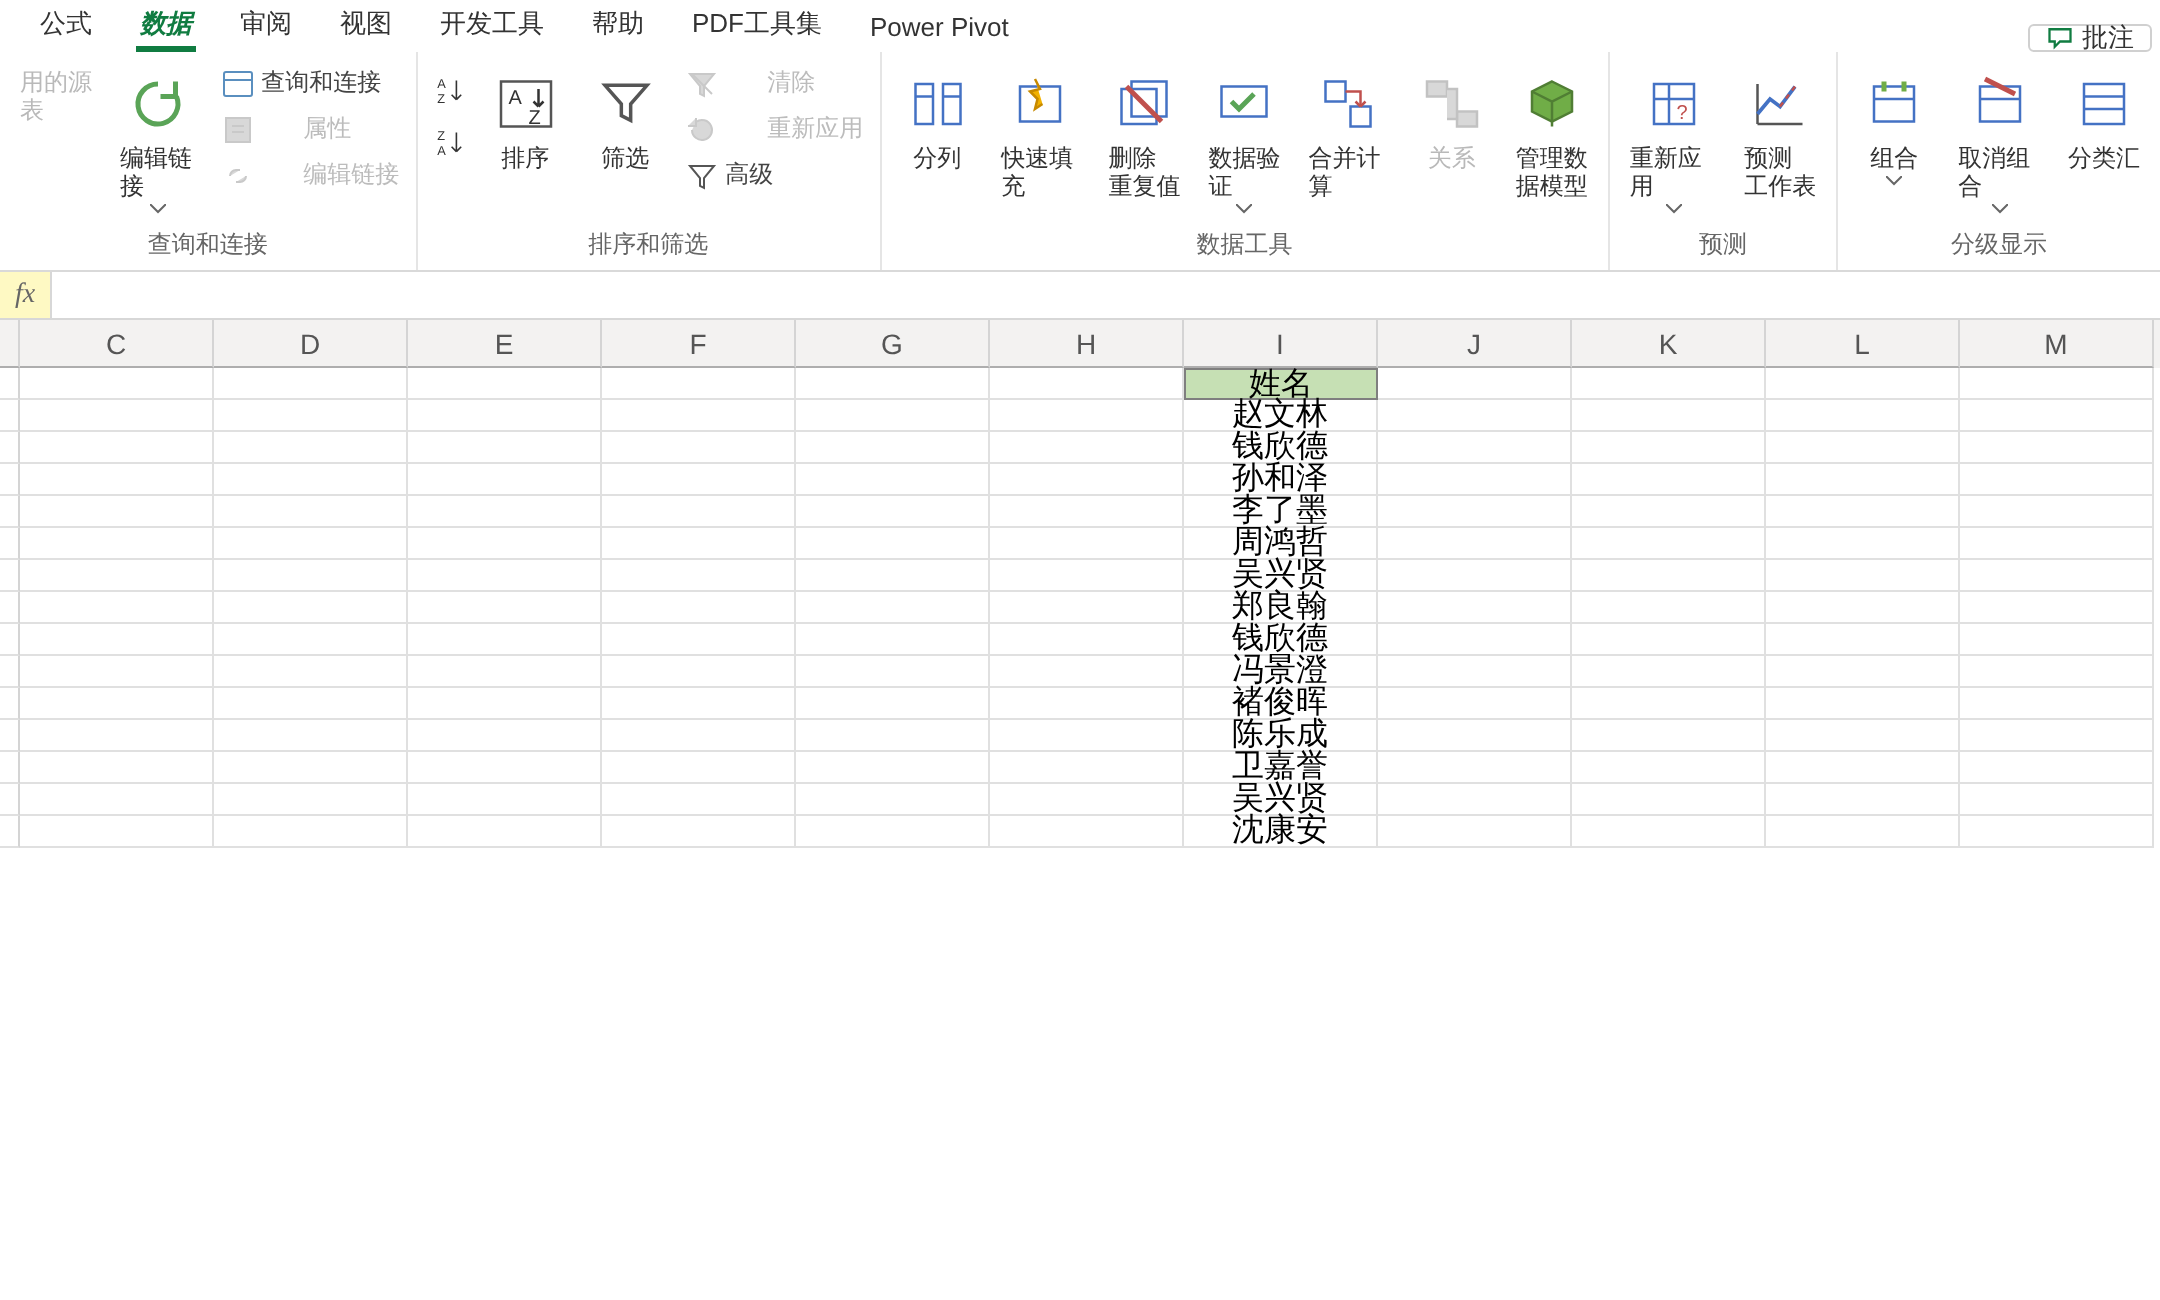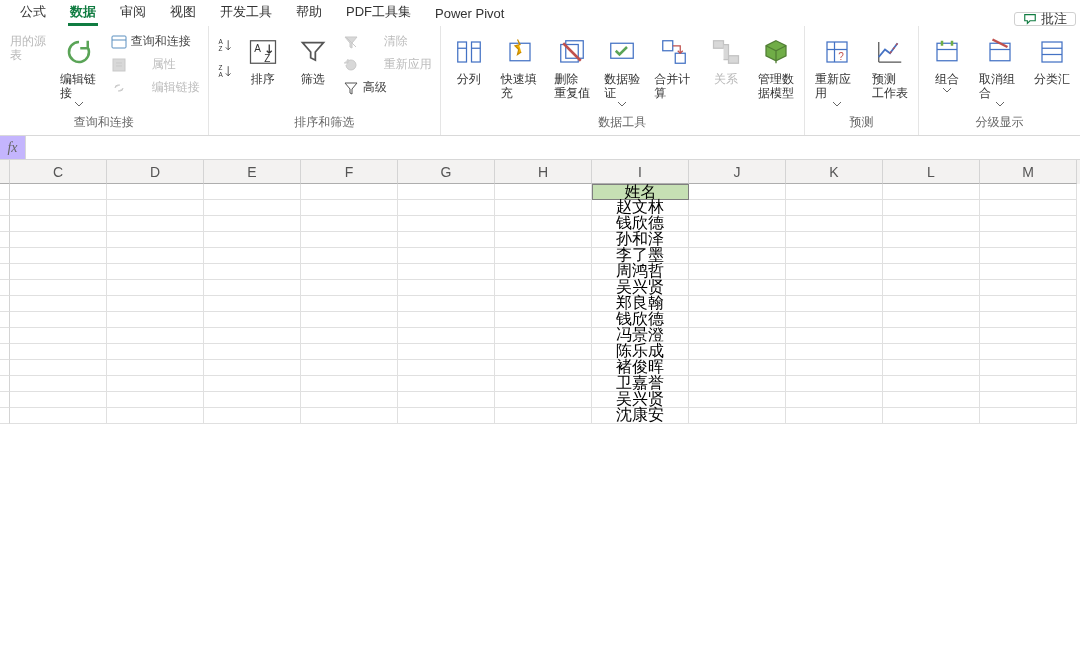--- a/index.html
+++ b/index.html
@@ -22,20 +22,21 @@
   }
   .menu-tab {
     padding: 3px 12px 5px;
     color: #333;
     cursor: pointer;
     position: relative;
   }
   .menu-tab.active {
     color: #107c41;
     font-weight: 600;
+    font-style: italic;
   }
   .menu-tab.active::after{
     content:"";
     position:absolute;
     left:10px; right:10px; bottom:0;
     height:3px;
     background:#107c41;
   }
 
   .annotate-btn {
@@ -123,21 +124,21 @@
   .small-btn.disabled{ color:#bcbcbc;gap:25px; }
   .small-btn svg{ width:16px; height:16px; }
   .small-btn.disabled svg *{ stroke:#c9c9c9 !important; fill:#d8d8d8 !important; }
 
   
   .formula-bar{
     display:flex;
     align-items:stretch;
     height:24px;
     border-bottom:1px solid #d7d7d7;
-    background:#c4b5fd;
+    background:#fef9c3;
   }
   .fx-label{
     width:26px;
     display:flex;align-items:center;justify-content:center;
     font-style:italic;
     font-family:"Times New Roman",serif;
     color:#666;
     border-right:1px solid #d7d7d7;
     font-size:14px;
   }
@@ -651,35 +652,35 @@
         <div class="cell"></div>
       </div>
       <div class="row">
         <div class="left-gutter"></div>
         <div class="cell"></div>
         <div class="cell"></div>
         <div class="cell"></div>
         <div class="cell"></div>
         <div class="cell"></div>
         <div class="cell"></div>
+        <div class="cell">褚俊晖</div>
+        <div class="cell"></div>
+        <div class="cell"></div>
+        <div class="cell"></div>
+        <div class="cell"></div>
+      </div>
+      <div class="row">
+        <div class="left-gutter"></div>
+        <div class="cell"></div>
+        <div class="cell"></div>
+        <div class="cell"></div>
+        <div class="cell"></div>
+        <div class="cell"></div>
+        <div class="cell"></div>
         <div class="cell">陈乐成</div>
-        <div class="cell"></div>
-        <div class="cell"></div>
-        <div class="cell"></div>
-        <div class="cell"></div>
-      </div>
-      <div class="row">
-        <div class="left-gutter"></div>
-        <div class="cell"></div>
-        <div class="cell"></div>
-        <div class="cell"></div>
-        <div class="cell"></div>
-        <div class="cell"></div>
-        <div class="cell"></div>
-        <div class="cell">褚俊晖</div>
         <div class="cell"></div>
         <div class="cell"></div>
         <div class="cell"></div>
         <div class="cell"></div>
       </div>
       <div class="row">
         <div class="left-gutter"></div>
         <div class="cell"></div>
         <div class="cell"></div>
         <div class="cell"></div>

